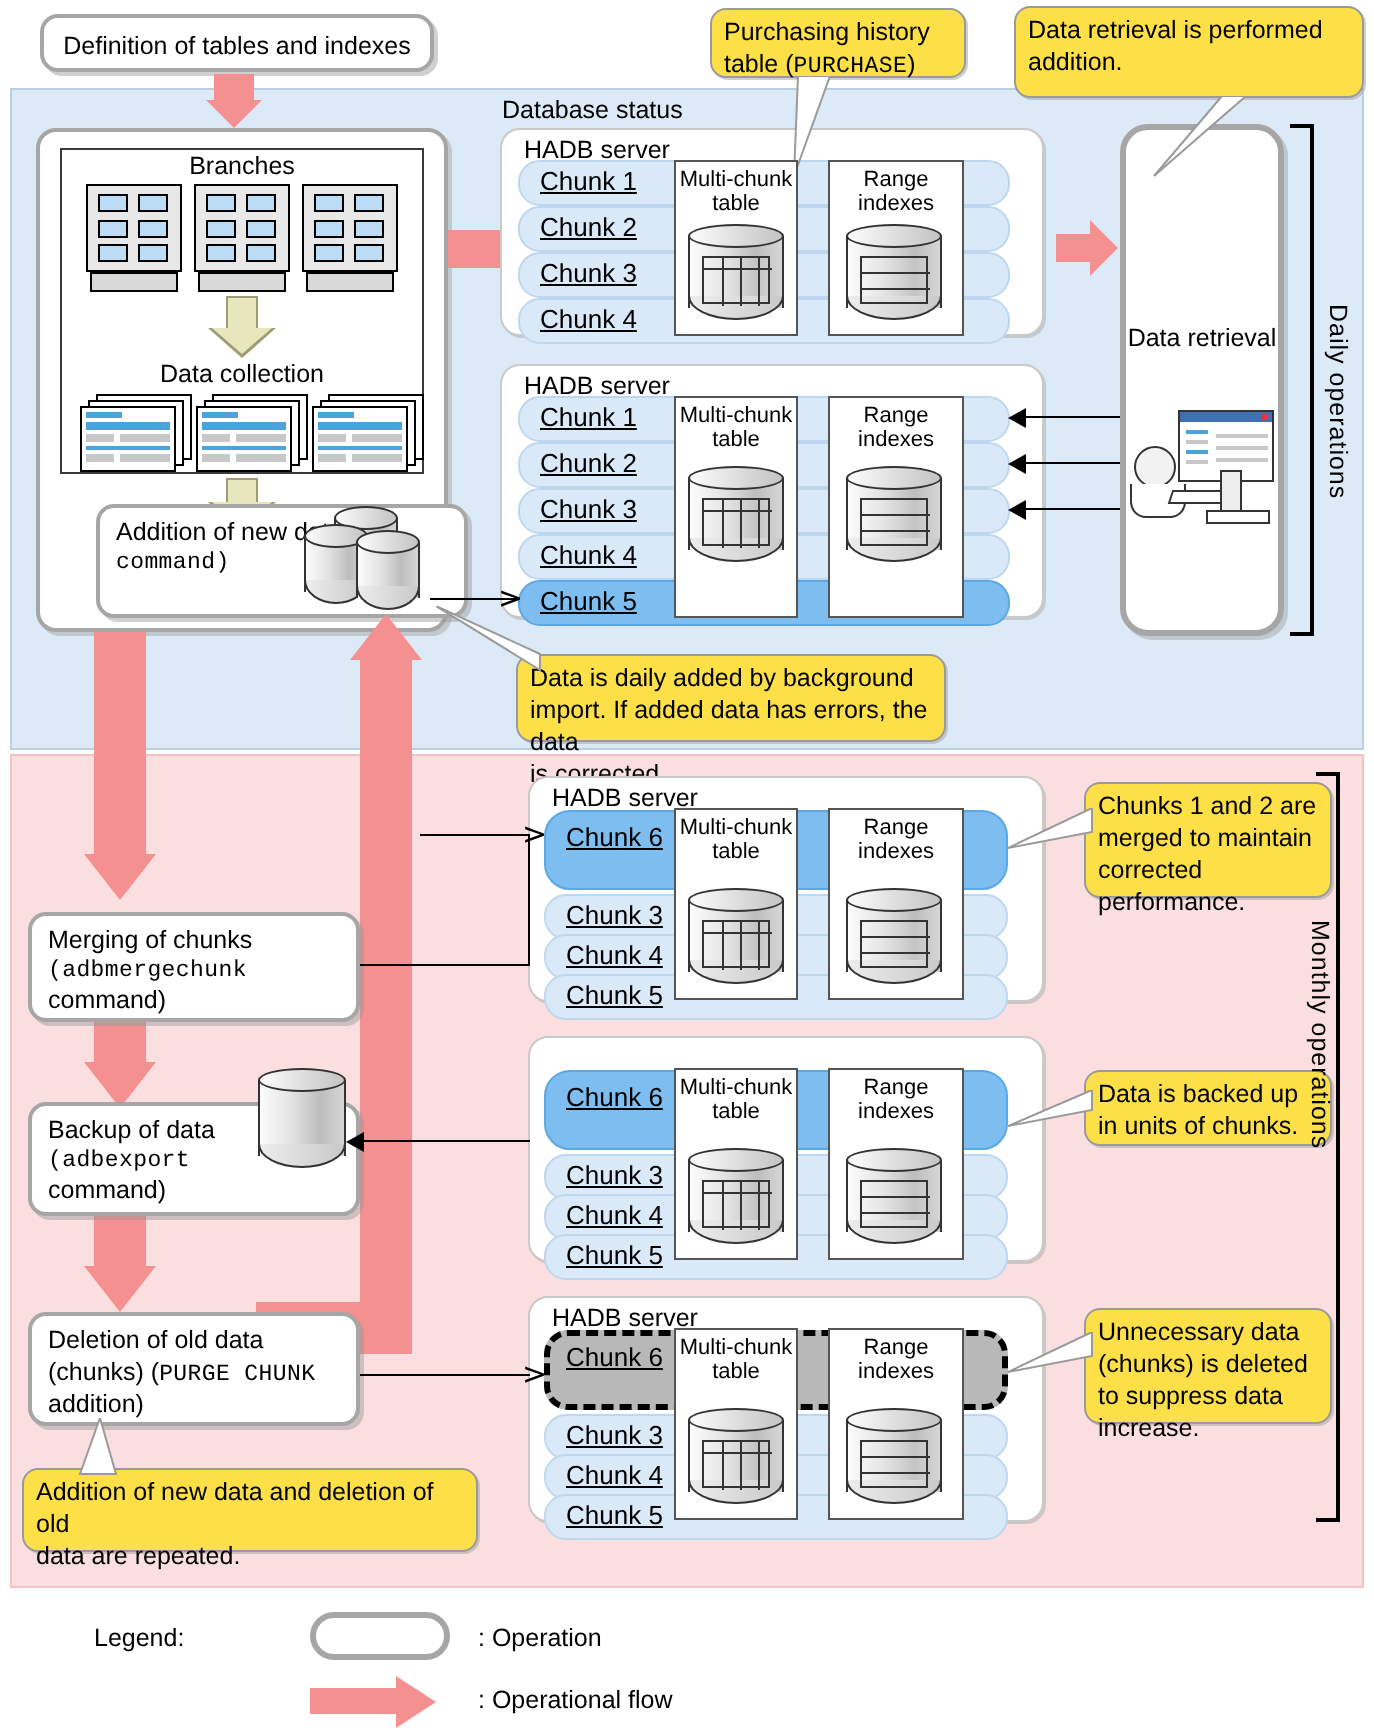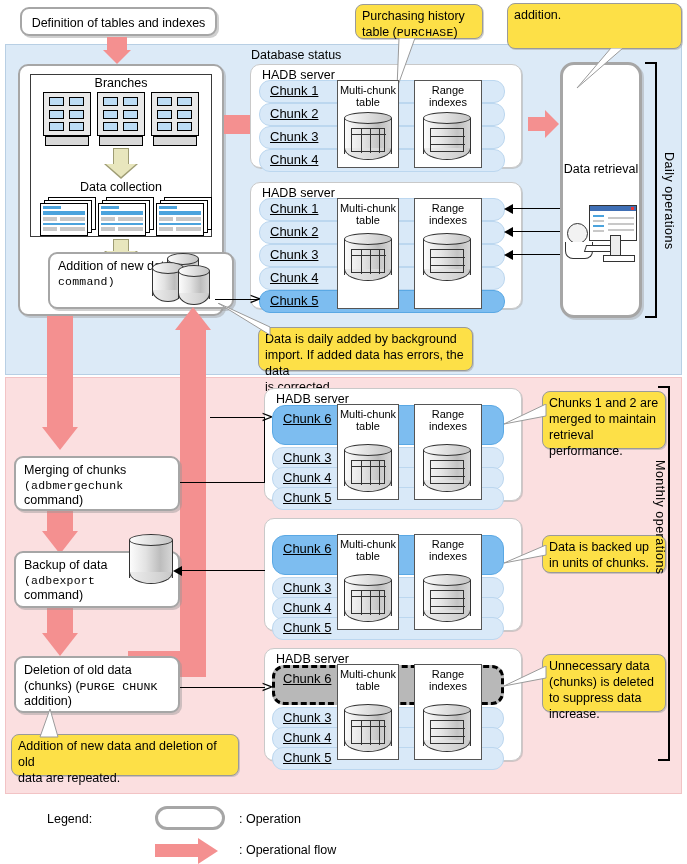--- a/index.html
+++ b/index.html
@@ -358,20 +358,21 @@
   <div>Purchasing history</div>
   <div><span>table (</span><span class="mono">PURCHASE</span><span>)</span></div>
 </div>
 <div class="abs" style="left:395px;top:38px;width:44px;height:52px;">
   <svg width="44" height="52" viewBox="0 0 44 52">
       <polygon points="4,0 20,0 2,50" fill="#ffffff" stroke="#9a9a9a" stroke-width="1"></polygon>
     </svg>
 </div>
 
 <div class="abs callout" style="left:507px;top:3px;width:175px;height:46px;">
+  <div>Data retrieval is performed</div>
   <div>addition.</div>
 </div>
 <div class="abs" style="left:575px;top:48px;width:50px;height:42px;">
   <svg width="50" height="42" viewBox="0 0 50 42">
       <polygon points="36,0 48,0 2,40" fill="#ffffff" stroke="#9a9a9a" stroke-width="1"></polygon>
     </svg>
 </div>
 
 <div class="abs callout" style="left:258px;top:327px;width:215px;height:44px;">
   <div>Data is daily added by background</div>
@@ -558,21 +559,21 @@
     <i style="left:0;top:15px;width:34px;height:1.4px;"></i>
   </div>
 </div>
 
 <div class="ln abs" style="left:180px;top:687px;width:85px;height:1.4px;"></div>
 <div class="chev abs" style="left:261px;top:680px;">&gt;</div>
 
 <div class="abs callout" style="left:542px;top:391px;width:124px;height:58px;">
   <div>Chunks 1 and 2 are</div>
   <div>merged to maintain</div>
-  <div>retrieval</div>
+  <div>corrected</div>
   <div>performance.</div>
 </div>
 <div class="abs" style="left:504px;top:404px;width:44px;height:28px;">
   <svg width="44" height="28" viewBox="0 0 44 28">
       <polygon points="0,20 42,0 42,12" fill="#ffffff" stroke="#9a9a9a" stroke-width="1"></polygon>
     </svg>
 </div>
 
 <div class="abs callout" style="left:542px;top:535px;width:124px;height:38px;">
   <div>Data is backed up</div>

